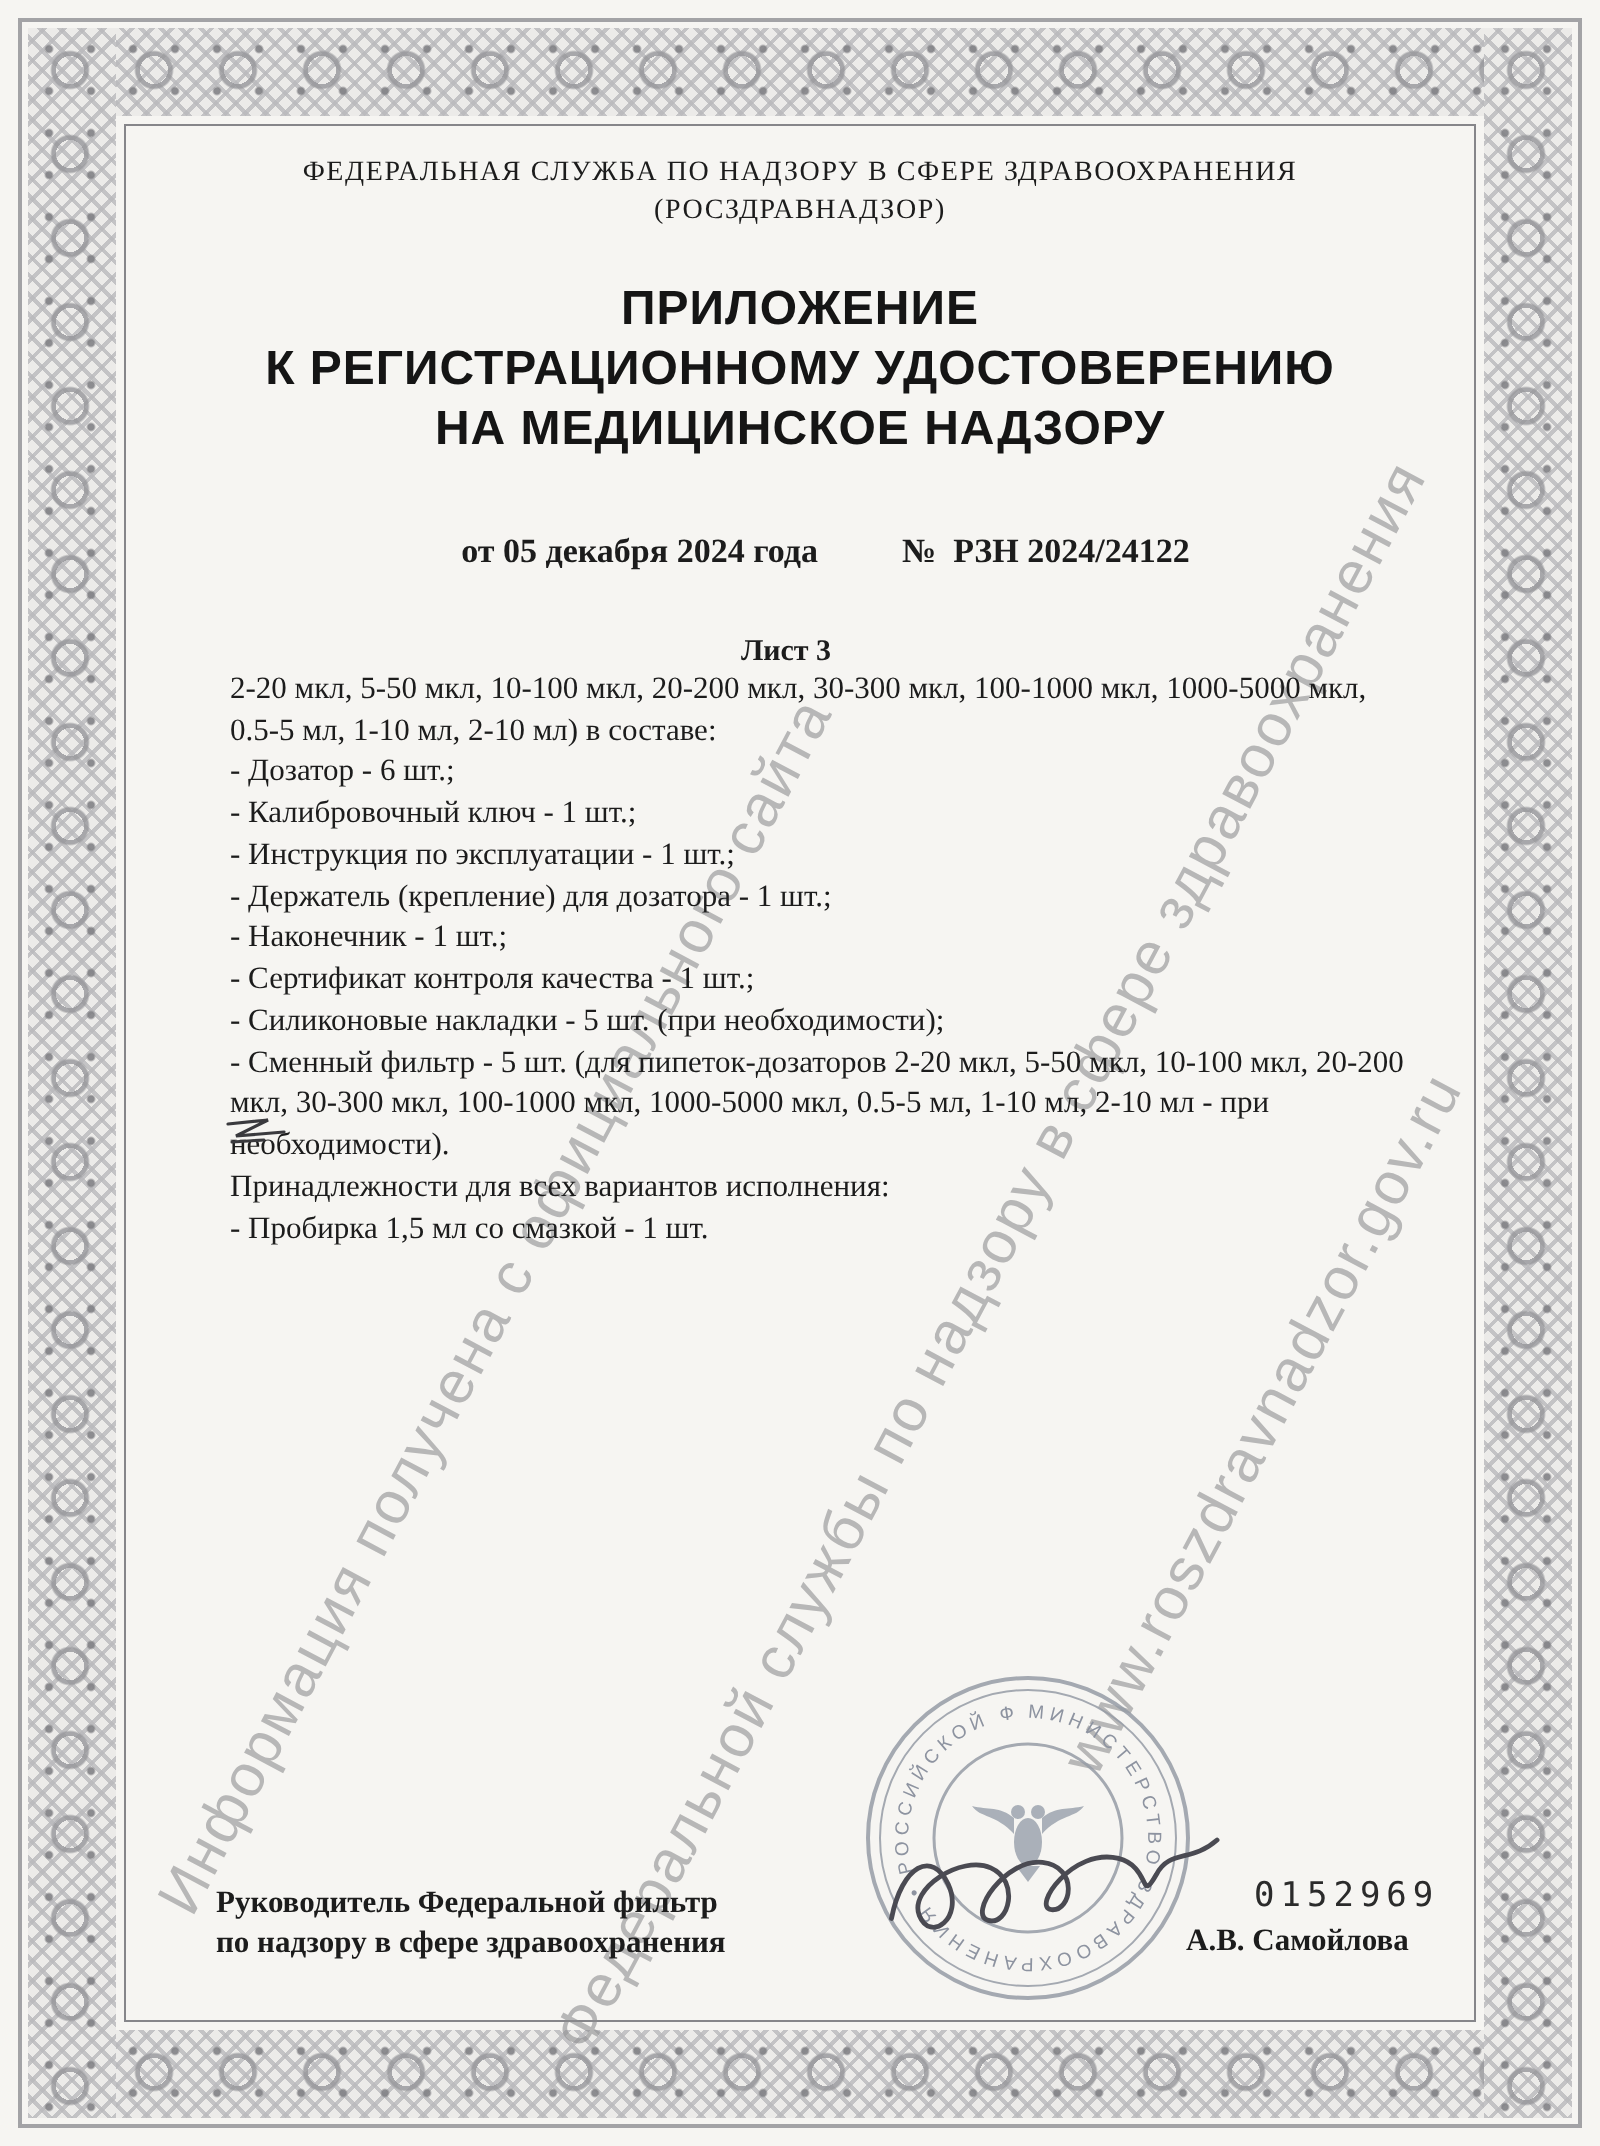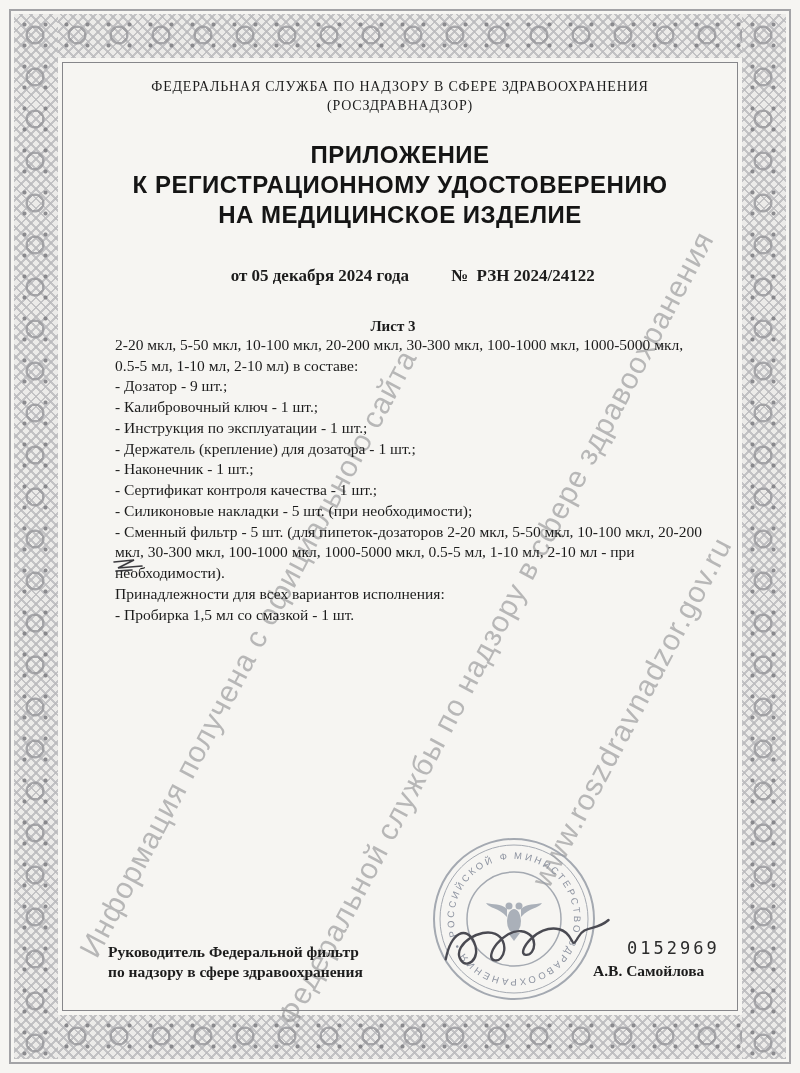--- a/index.html
+++ b/index.html
@@ -101,32 +101,32 @@
 
   <div class="content">
     <div class="agency">
       <div>ФЕДЕРАЛЬНАЯ СЛУЖБА ПО НАДЗОРУ В СФЕРЕ ЗДРАВООХРАНЕНИЯ</div>
       <div>(РОСЗДРАВНАДЗОР)</div>
     </div>
 
     <div class="title">
       <div>ПРИЛОЖЕНИЕ</div>
       <div>К РЕГИСТРАЦИОННОМУ УДОСТОВЕРЕНИЮ</div>
-      <div>НА МЕДИЦИНСКОЕ ИЗДЕЛИЕ</div>
+      <div>НА МЕДИЦИНСКОЕ НАДЗОРУ</div>
     </div>
 
     <div class="dateline">
       <span>от 05 декабря 2024 года</span><span class="num">№  РЗН 2024/24122</span>
     </div>
 
     <div class="sheet">Лист 3</div>
 
     <div class="bodytext">
       <div>2-20 мкл, 5-50 мкл, 10-100 мкл, 20-200 мкл, 30-300 мкл, 100-1000 мкл, 1000-5000 мкл, 0.5-5 мл, 1-10 мл, 2-10 мл) в составе:</div>
-      <div>- Дозатор - 9 шт.;</div>
+      <div>- Дозатор - 6 шт.;</div>
       <div>- Калибровочный ключ - 1 шт.;</div>
       <div>- Инструкция по эксплуатации - 1 шт.;</div>
       <div>- Держатель (крепление) для дозатора - 1 шт.;</div>
       <div>- Наконечник - 1 шт.;</div>
       <div>- Сертификат контроля качества - 1 шт.;</div>
       <div>- Силиконовые накладки - 5 шт. (при необходимости);</div>
       <div>- Сменный фильтр - 5 шт. (для пипеток-дозаторов 2-20 мкл, 5-50 мкл, 10-100 мкл, 20-200 мкл, 30-300 мкл, 100-1000 мкл, 1000-5000 мкл, 0.5-5 мл, 1-10 мл, 2-10 мл - при необходимости).</div>
       <div>Принадлежности для всех вариантов исполнения:</div>
       <div>- Пробирка 1,5 мл со смазкой - 1 шт.</div>
     </div>

